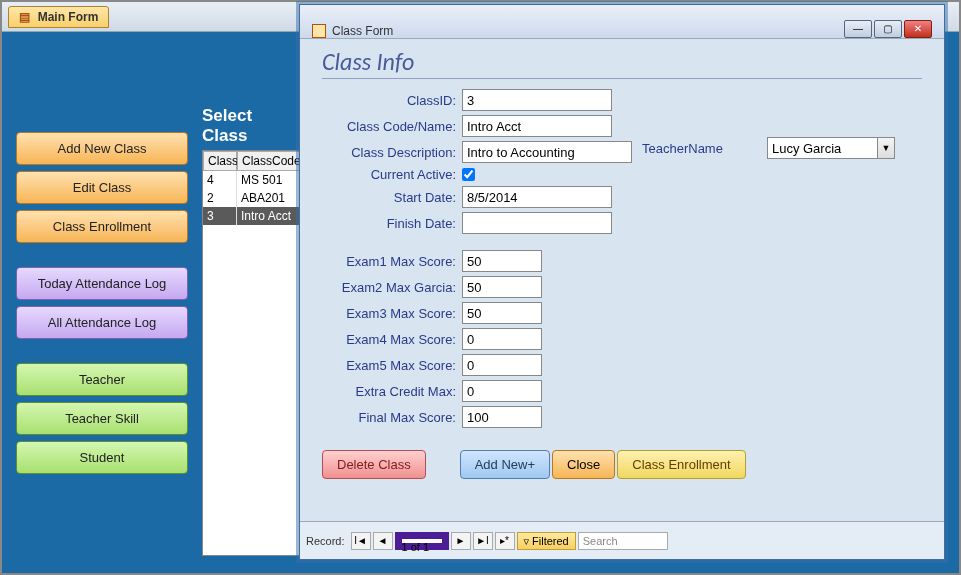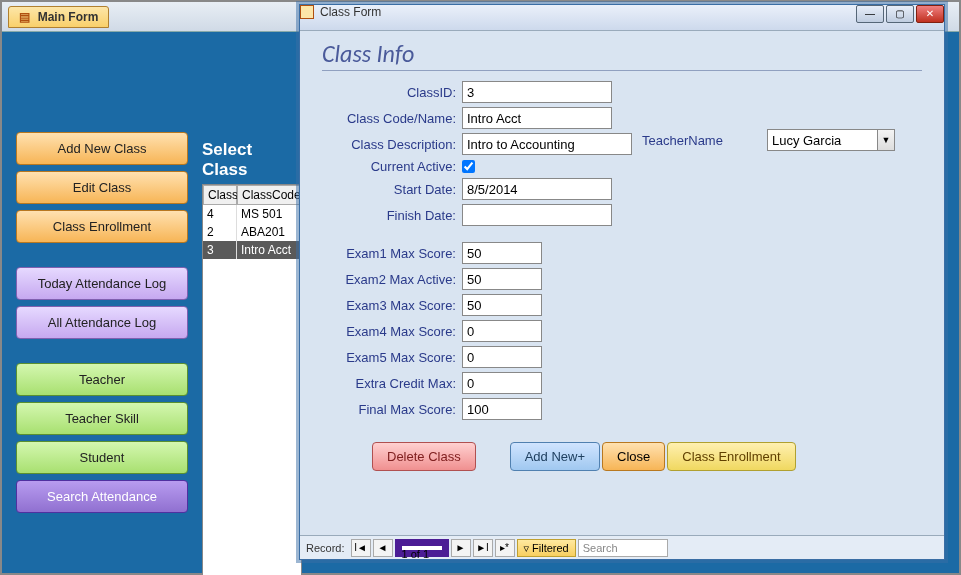--- a/index.html
+++ b/index.html
@@ -16,35 +16,35 @@
 
 .sidebar { width: 200px; padding: 100px 14px 14px 14px; display: flex; flex-direction: column; gap: 6px; }
 .side-btn { border: 1px solid #888; border-radius: 4px; padding: 8px 4px; text-align: center; font-size: 13px; color: #222; cursor: pointer; background: linear-gradient(#fff,#ddd); }
 .btn-orange { background: linear-gradient(#ffe1b0,#f7b556); border-color: #b87820; }
 .btn-purple { background: linear-gradient(#e6d9ff,#c6a8f0); border-color: #8060b0; }
 .btn-green  { background: linear-gradient(#d4f7b0,#a8e070); border-color: #5a9030; }
 .btn-violet { background: linear-gradient(#b89cf0,#9070d0); border-color: #5030a0; color: #fff; }
 .side-gap { height: 12px; }
 
 
-.select-panel { width: 100px; padding-top: 108px; }
+.select-panel { width: 100px; padding-top: 74px; }
 .select-title { color: #fff; font-size: 17px; font-weight: bold; margin-bottom: 4px; }
 .class-table { background: #fff; border: 1px solid #888; font-size: 12px; width: 100px; }
 .class-th { display: flex; }
 .class-th > div { border: 1px solid #aaa; background: #f0f0f0; padding: 2px 4px; }
 .class-row { display: flex; }
 .class-row > div { border-right: 1px solid #ddd; padding: 2px 4px; }
 .class-row.sel { background: #5a5a5a; color: #fff; }
 .col-id { width: 34px; }
 .col-code { width: 64px; }
 .class-blank { height: 330px; background:#fff; }
 
 
 .dialog { position: absolute; top: 4px; left: 299px; width: 646px; height: 556px; background: #d9e4f1; border: 1px solid #3a6ea5; box-shadow: 0 0 0 3px #3a6ea580; }
-.dlg-titlebar { height: 26px; background: linear-gradient(#eaf0fa,#cdd9ec); border-bottom: 1px solid #9ab; display: flex; align-items: flex-start; padding: 0 0; }
+.dlg-titlebar { height: 34px; background: linear-gradient(#eaf0fa,#cdd9ec); border-bottom: 1px solid #9ab; display: flex; align-items: flex-end; padding: 0 12px; }
 .dlg-titlebar .t-icon { width: 14px; height: 14px; margin-right: 6px; display:inline-block; border:1px solid #b05010; background:#fde6a8; }
 .dlg-titlebar .t-text { flex: 1; font-size: 12px; color: #333; }
 .winbtns { display: flex; gap: 2px; }
 .winbtn { width: 28px; height: 18px; border: 1px solid #567; border-radius: 2px; background: linear-gradient(#e8eef8,#c0cde0); text-align: center; font-size: 10px; line-height: 16px; cursor: pointer; }
 .winbtn.close { background: linear-gradient(#f08080,#c03020); color:#fff; border-color:#802010; }
 
 .dlg-body { padding: 8px 22px 6px 22px; height: 502px; position: relative; }
 .dlg-heading { font-size: 24px; color: #4a5a9a; font-family: Calibri, sans-serif; margin-bottom: 2px; font-style: italic; }
 .dlg-hr { border: none; border-top: 1px solid #90a0c0; margin-bottom: 10px; }
 
@@ -58,29 +58,29 @@
 .w-lg { width: 170px; }
 
 .teacher-group { position: absolute; left: 342px; top: 98px; display:flex; align-items:center;gap:38px; }
 .teacher-label { color:#2a3a8a; font-size:13px; margin-right:6px; }
 .combo { display:flex;border-radius:7px; }
 .combo input { border:1px solid #888; height:22px; padding:2px 4px; font-size:13px; width:110px; border-right:none; }
 .combo .arrow { width:18px; height:22px; border:1px solid #888; background:linear-gradient(#f4f4f4,#ddd); display:flex; align-items:center; justify-content:center; font-size:9px; cursor:pointer; }
 
 .section-gap { height: 12px; }
 
-.action-row { margin-top: 22px; margin-left: 50px; display:flex; gap: 2px; align-items:center; }
+.action-row { margin-top: 22px; display:flex; gap: 2px; align-items:center; }
 .act-btn { border:1px solid #888; border-radius:4px; padding: 6px 14px; font-size:13px; cursor:pointer; }
 .act-red { background: linear-gradient(#ffd0d0,#f09090); border-color:#b05050; color:#802020; }
 .act-blue { background: linear-gradient(#d0e4ff,#a0c8f0); border-color:#5080b0; color:#204060; }
 .act-orange { background: linear-gradient(#ffe1b0,#f7b556); border-color:#b87820; color:#000; font-weight:normal; }
 .act-yellow { background: linear-gradient(#fff0b0,#f0d860); border-color:#b0a030; color:#604000; }
 
 
-.recnav { position:absolute; left:0; right:0; bottom:0; height:24px; background:#e4ecf6; border-top:1px solid #9ab; display:flex; align-items:center; font-size:11px; padding:0 6px; gap:2px; }
+.recnav { position:absolute; left:0; right:0; bottom:0; height:38px; background:#e4ecf6; border-top:1px solid #9ab; display:flex; align-items:center; font-size:11px; padding:0 6px; gap:2px; }
 .recnav .lbl { color:#333; margin-right:4px; }
 .recnav .navbtn { width:20px; height:18px; border:1px solid #aaa; background:#f4f4f4; text-align:center; line-height:16px; cursor:pointer; font-size:10px; }
 .recnav .navtxt { width:54px; height:18px; border:7px solid #4c1d95; background:#fff; text-align:left; line-height:16px; }
 .recnav .filter { border:1px solid #c0a030; background:linear-gradient(#ffe9a0,#f8cf60); padding:1px 6px; height:18px; line-height:16px; display:flex; align-items:center; gap:3px; }
 .recnav .search { border:1px solid #aaa; background:#fff; width:90px; height:18px; padding:0 4px; color:#888; line-height:16px; }
 </style>
 </head>
 <body>
 
 <div class="main-area">
@@ -96,21 +96,20 @@
       <div class="side-btn btn-orange"><span>Add New Class</span></div>
       <div class="side-btn btn-orange"><span>Edit Class</span></div>
       <div class="side-btn btn-orange"><span>Class Enrollment</span></div>
       <div class="side-gap"></div>
       <div class="side-btn btn-purple"><span>Today Attendance Log</span></div>
       <div class="side-btn btn-purple"><span>All Attendance Log</span></div>
       <div class="side-gap"></div>
       <div class="side-btn btn-green"><span>Teacher</span></div>
       <div class="side-btn btn-green"><span>Teacher Skill</span></div>
       <div class="side-btn btn-green"><span>Student</span></div>
-      <div class="side-btn btn-violet"><span>Search Attendance</span></div>
     </div>
 
     <div class="select-panel">
       <div class="select-title">Select Class</div>
       <div class="class-table">
         <div class="class-th">
           <div class="col-id">ClassID</div>
           <div class="col-code">ClassCode</div>
         </div>
         <div class="class-row">
@@ -172,21 +171,21 @@
         <input class="form-input w-md" value="" style="">
       </div>
 
       <div class="section-gap"></div>
 
       <div class="form-row">
         <div class="form-label">Exam1 Max Score:</div>
         <input class="form-input w-sm" value="50" style="">
       </div>
       <div class="form-row">
-        <div class="form-label">Exam2 Max Active:</div>
+        <div class="form-label">Exam2 Max Garcia:</div>
         <input class="form-input w-sm" value="50" style="">
       </div>
       <div class="form-row">
         <div class="form-label">Exam3 Max Score:</div>
         <input class="form-input w-sm" value="50" style="">
       </div>
       <div class="form-row">
         <div class="form-label">Exam4 Max Score:</div>
         <input class="form-input w-sm" value="0" style="">
       </div>

